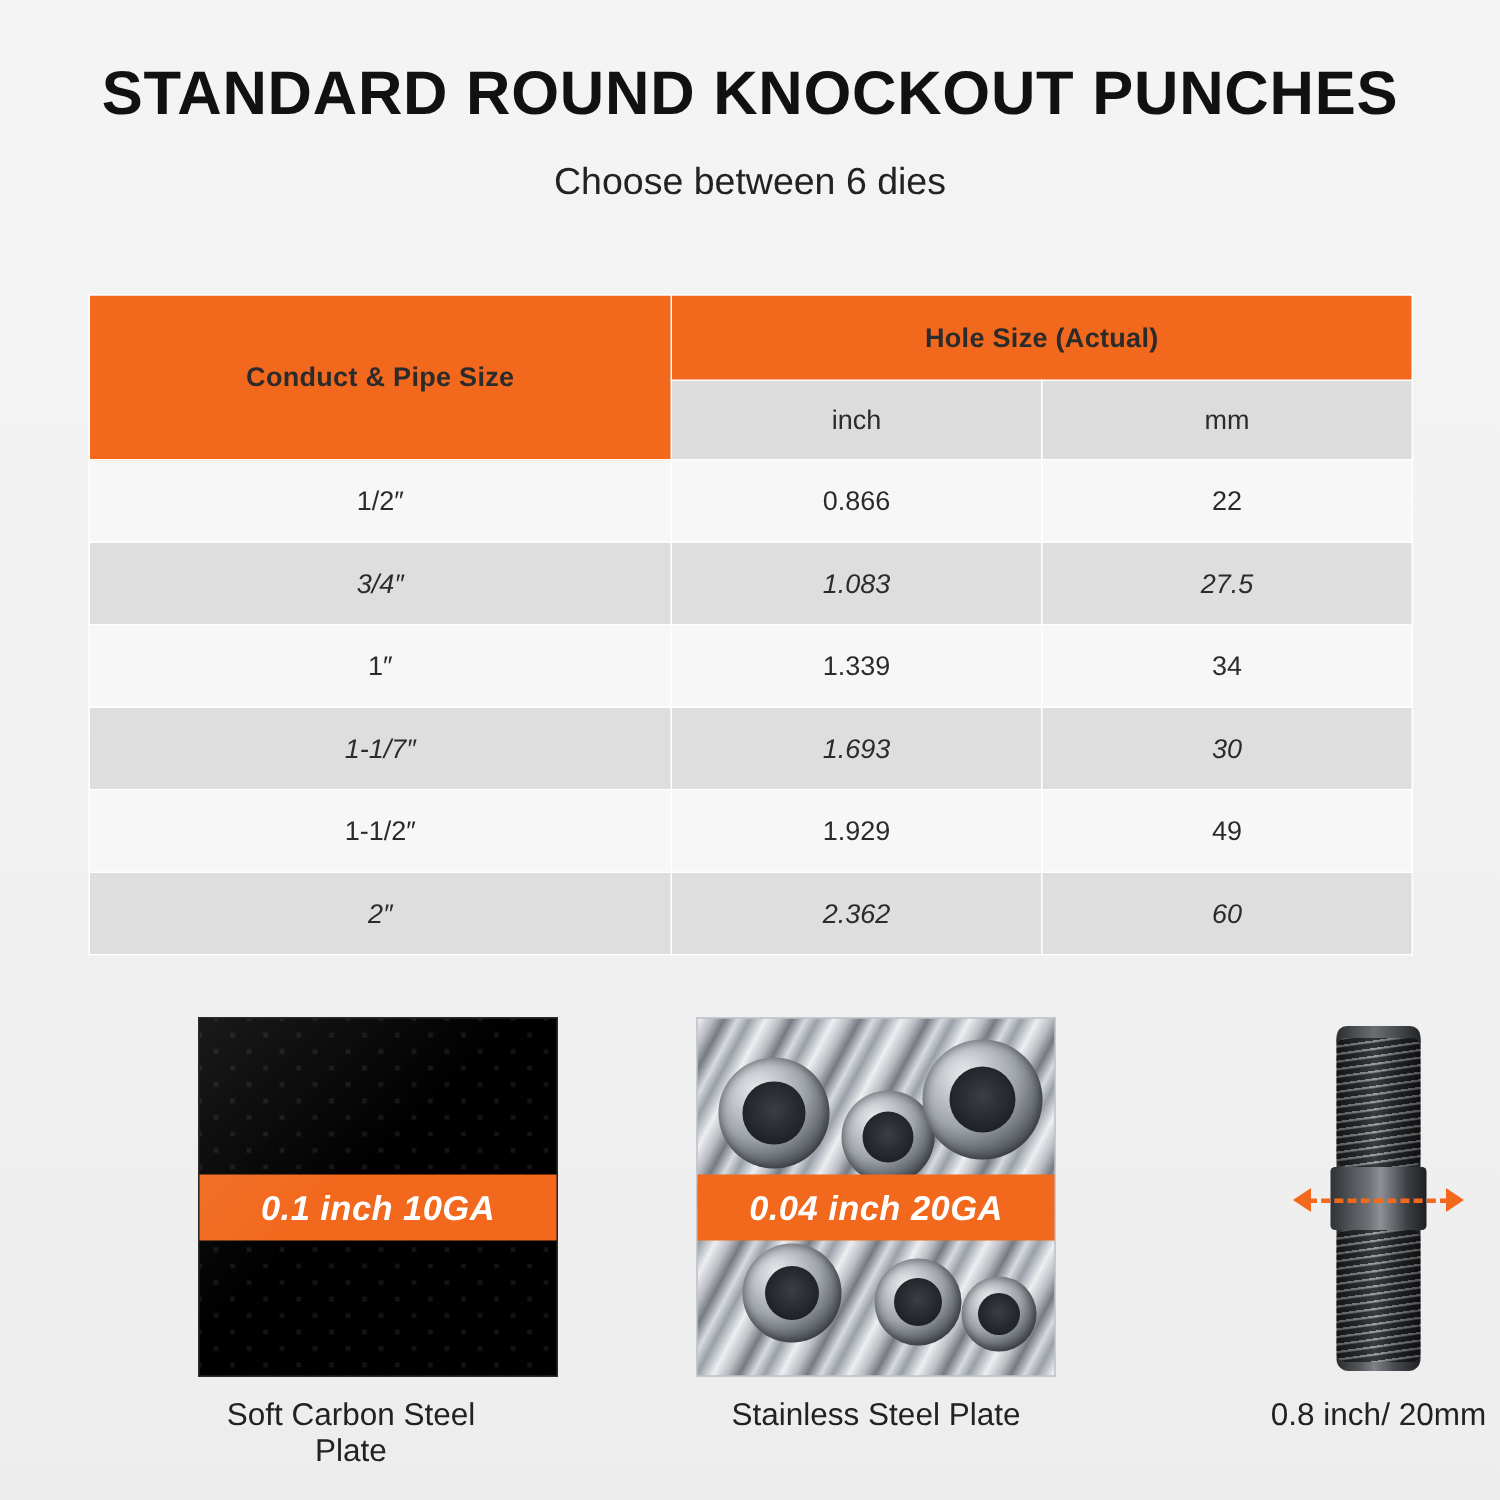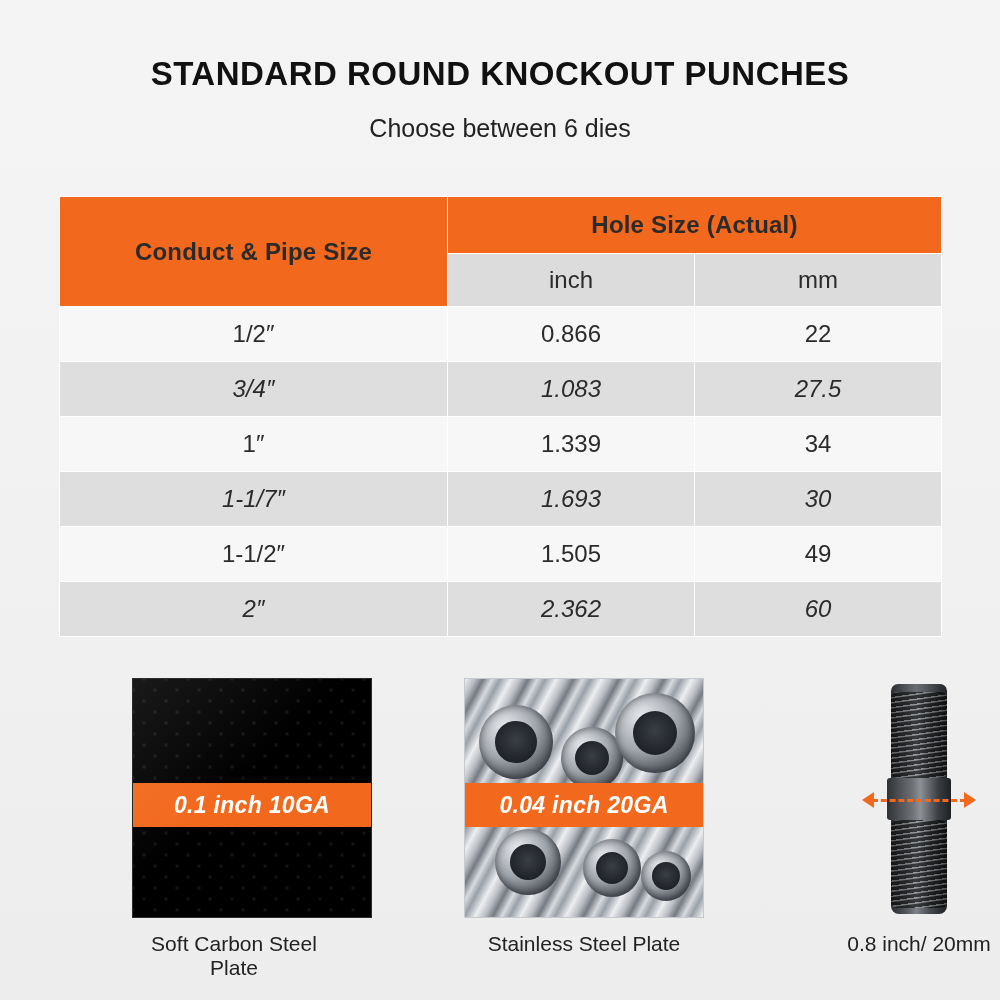--- a/index.html
+++ b/index.html
@@ -18,26 +18,26 @@
     width: 1000px;
     height: 1000px;
     position: relative;
     background: linear-gradient(180deg, #f4f4f4 0%, #f1f1f1 55%, #ededed 100%);
     box-sizing: border-box;
   }
 
   
   .title {
     text-align: center;
-    font-size: 33px;
+    font-size: 41px;
     font-weight: bold;
     letter-spacing: 0.5px;
     color: #111111;
     margin: 0;
-    padding-top: 56px;
+    padding-top: 40px;
     line-height: 1.1;
     font-family: "Liberation Sans", sans-serif;
   }
   .subtitle {
     text-align: center;
     font-size: 25px;
     color: #222222;
     margin: 0;
     padding-top: 22px;
     font-weight: normal;
@@ -51,21 +51,21 @@
     width: 882px;
   }
   table.spec {
     border-collapse: collapse;
     width: 882px;
     table-layout: fixed;
   }
   table.spec th, table.spec td {
     border: 1px solid #ffffff;
     text-align: center;
-    font-size: 24px;
+    font-size: 18px;
     color: #2b2b2b;
   }
   .hdr {
     background: #f2681c;
     color: #ffffff;
     font-weight: bold;
     font-size: 24px;
     height: 54px;
     letter-spacing: 0.2px;
   }
@@ -289,21 +289,21 @@
           <td>1.339</td>
           <td>34</td>
         </tr>
         <tr class="row-dark">
           <td>1-1/7″</td>
           <td>1.693</td>
           <td>30</td>
         </tr>
         <tr class="row-light">
           <td>1-1/2″</td>
-          <td>1.505</td>
+          <td>1.929</td>
           <td>49</td>
         </tr>
         <tr class="row-dark">
           <td>2″</td>
           <td>2.362</td>
           <td>60</td>
         </tr>
       </tbody>
     </table>
   </div>

